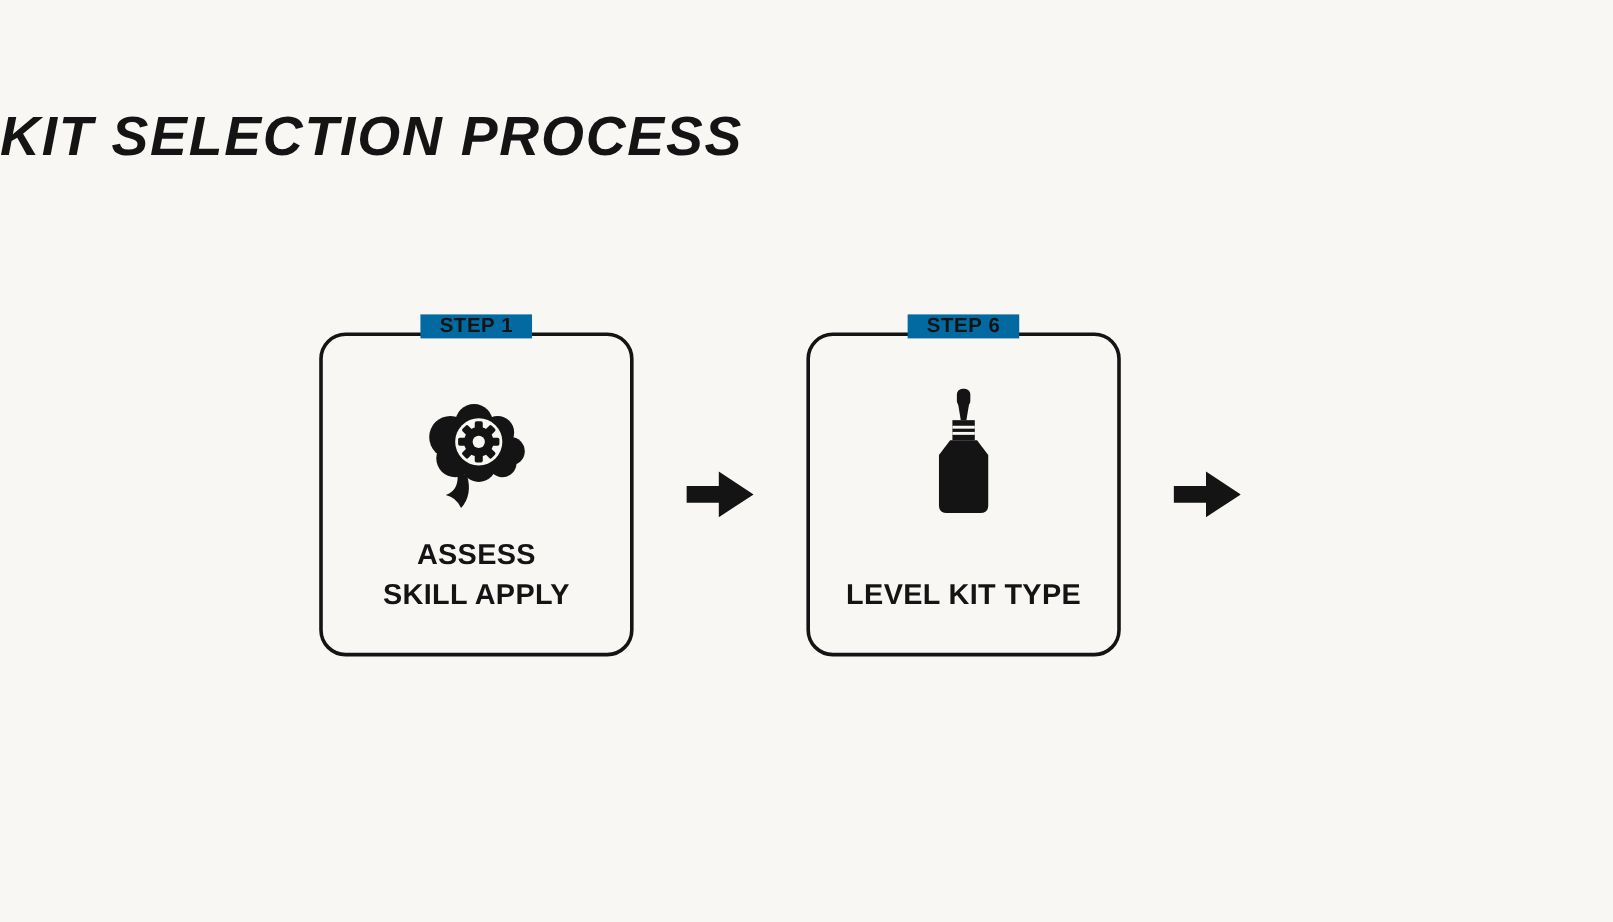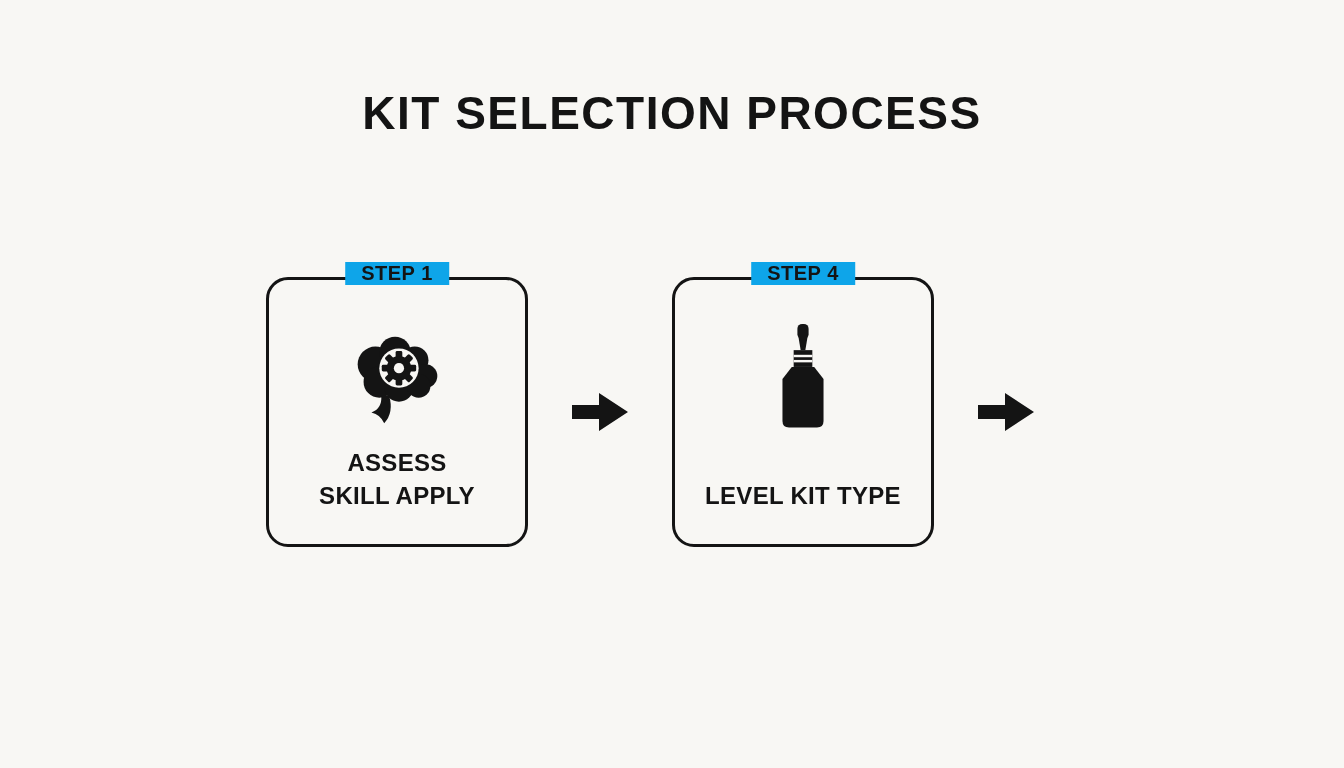--- a/index.html
+++ b/index.html
@@ -9,26 +9,26 @@
   body {
     width: 1344px;
     height: 768px;
     background: #f8f7f4;
     font-family: "Liberation Sans", sans-serif;
     color: #141414;
     overflow: hidden;
     position: relative;
   }
   .title {
-    text-align: center;
     padding-top: 86px;
     font-size: 46px;
     font-weight: 800;
     letter-spacing: 1.5px;
     color: #141414;
+    font-style: italic;
   }
   .flow {
     position: absolute;
     top: 277px;
     left: 0;
     right: 0;
     display: flex;
     justify-content: center;
     align-items: center;
   }
@@ -39,23 +39,23 @@
     border-radius: 22px;
     position: relative;
     background: #f8f7f4;
     flex: 0 0 auto;
   }
   .step-label {
     position: absolute;
     top: -18px;
     left: 50%;
     transform: translateX(-50%);
-    background: #0ea5e9;
+    background: #0369a1;
     padding: 0 16px;
-    font-size: 20px;
+    font-size: 17px;
     font-weight: 700;
     letter-spacing: 0.5px;
     white-space: nowrap;
   }
   .icon-wrap {
     position: absolute;
     top: 34px;
     left: 0;
     right: 0;
     height: 132px;
@@ -124,21 +124,21 @@
 SKILL APPLY</div>
   </div>
 
   <div class="arrow">
     <svg width="56" height="42" viewBox="0 0 56 42" aria-hidden="true">
       <polygon points="0,14 27,14 27,2 56,21 27,40 27,28 0,28" fill="#141414"></polygon>
     </svg>
   </div>
 
   <div class="step-box">
-    <div class="step-label">STEP 4</div>
+    <div class="step-label">STEP 6</div>
     <div class="icon-wrap">
       <svg width="84" height="124" viewBox="0 0 90 124" aria-hidden="true">
         <g fill="#141414">
           <rect x="39" y="2" width="12" height="16" rx="5"></rect>
           <polygon points="40,15 50,15 47.5,30 42.5,30"></polygon>
           <rect x="35" y="30" width="20" height="18"></rect>
           <path d="M33 48 h24 l10 13 v45 q0 7 -7 7 h-30 q-7 0 -7 -7 v-45 z"></path>
         </g>
         <rect x="35" y="35" width="20" height="2.6" fill="#f8f7f4"></rect>
         <rect x="35" y="40.5" width="20" height="2.6" fill="#f8f7f4"></rect>

